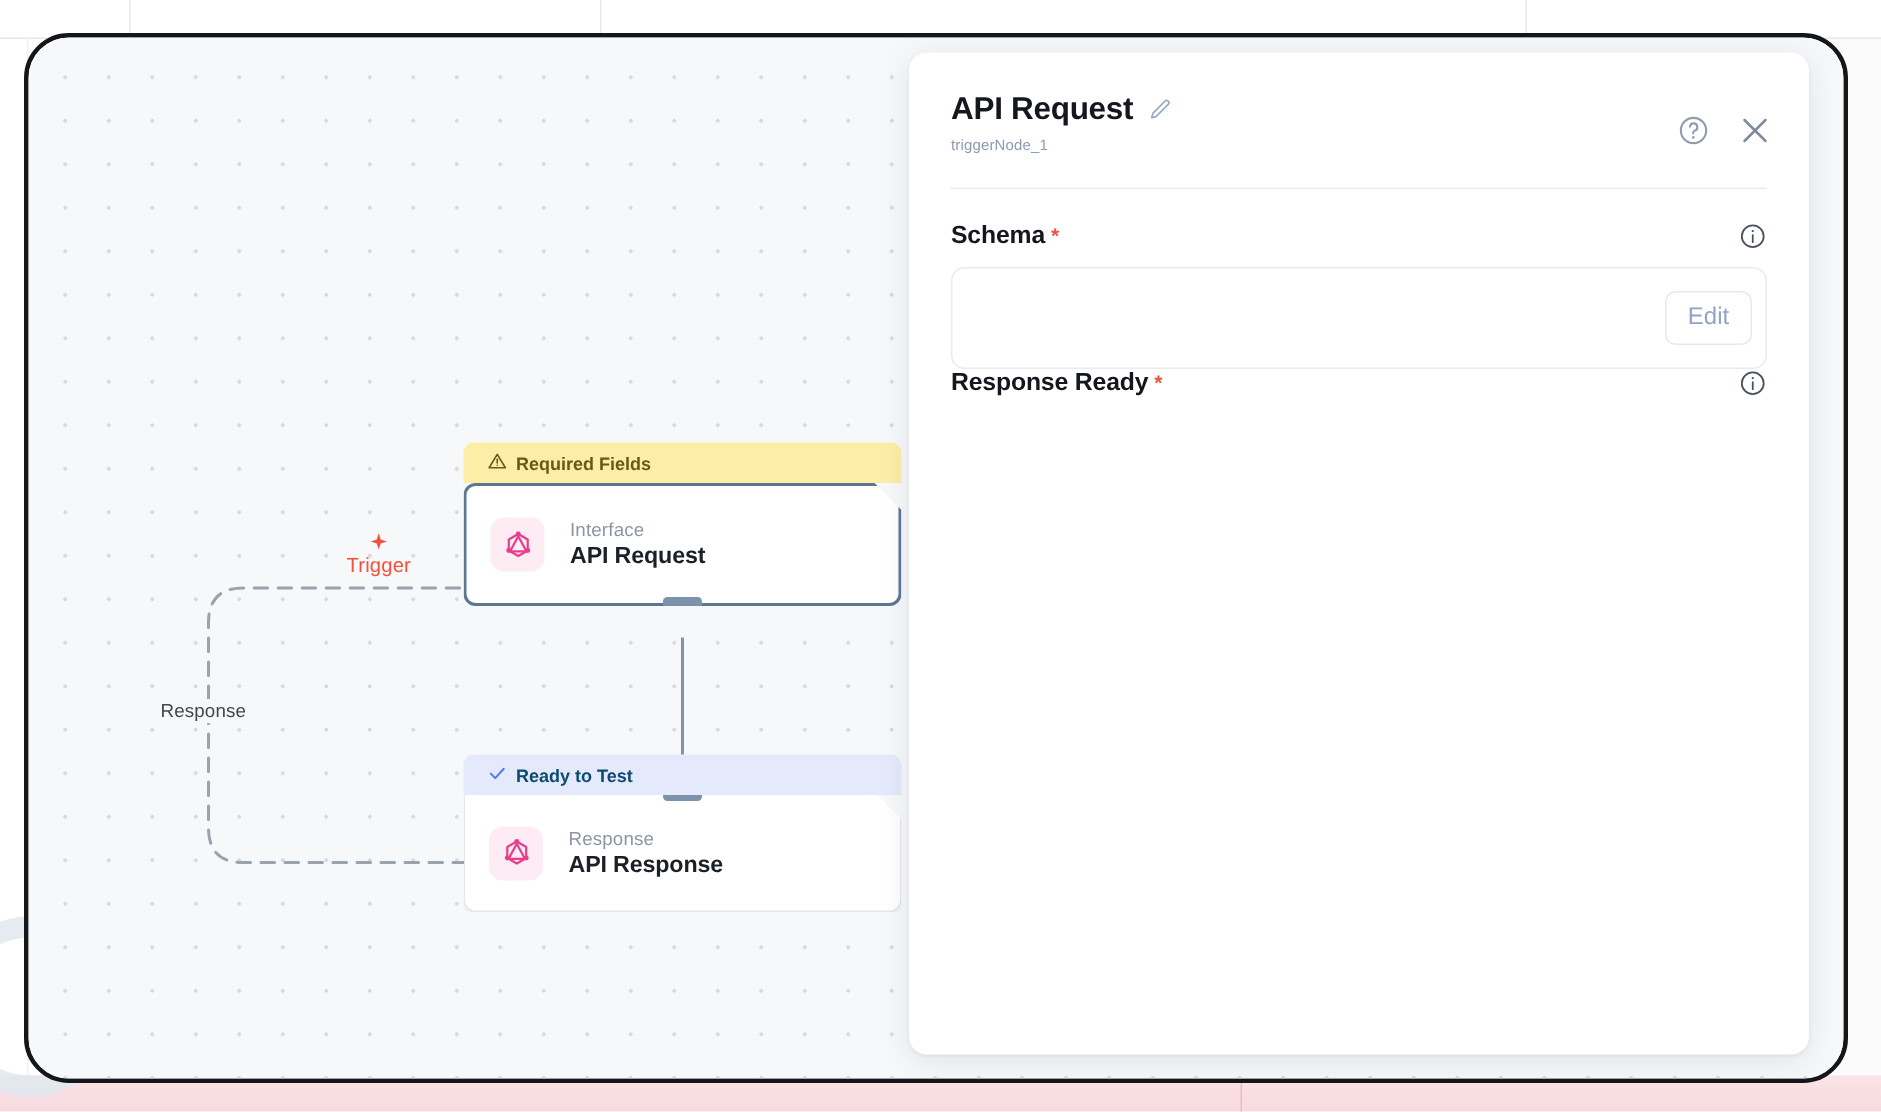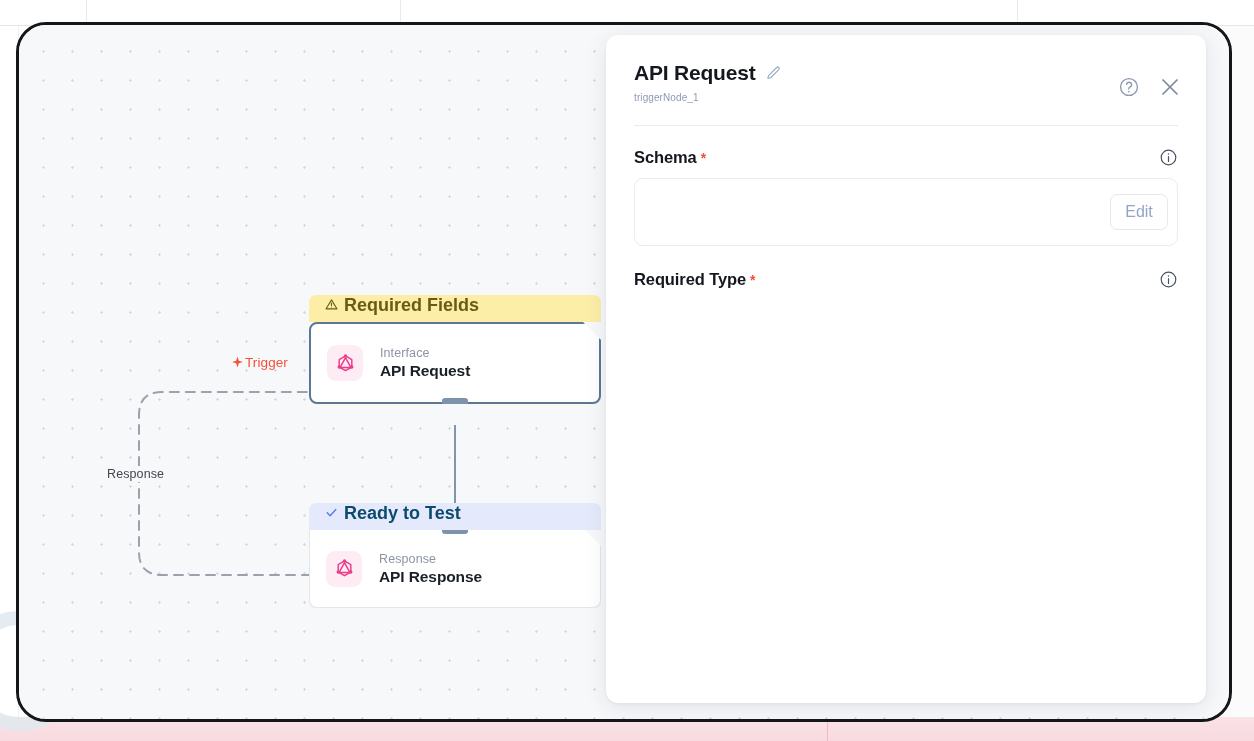--- a/index.html
+++ b/index.html
@@ -114,20 +114,21 @@
   .trigger-label {
     position: absolute;
     left: 212px;
     top: 330px;
     display: flex;
     align-items: center;
     gap: 1px;
     font-size: 13.5px;
     color: #f4503c;
     letter-spacing: .1px;
+    flex-direction: column;
   }
   .trigger-label .spark {
     display: inline-block;
     width: 13px;
     height: 13px;
   }
 
   .response-label {
     position: absolute;
     left: 84px;
@@ -141,24 +142,24 @@
 
   
   .node {
     position: absolute;
     width: 292px;
   }
   .node-banner {
     height: 27px;
     border-radius: 7px 7px 0 0;
     display: flex;
-    align-items: flex-start;
+    align-items: center;
     gap: 6px;
     padding: 0 0 0 16px;
-    font-size: 18px;
+    font-size: 12px;
     font-weight: 600;
     box-sizing: border-box;
   }
   .banner-warning {
     background: #fceea6;
     color: #6b5a14;
   }
   .banner-ready {
     background: #e4eafb;
     color: #0c4a6e;
@@ -286,21 +287,20 @@
   .panel-divider {
     margin: 22px 28px 0 28px;
     height: 1px;
     background: #f3e9e6;
   }
   .panel-body {
     padding: 22px 28px 0 28px;
   }
 
   .field {
-    margin-bottom: 24px;
   }
   .field-label-row {
     display: flex;
     align-items: center;
     justify-content: space-between;
     margin-bottom: 11px;
   }
   .field-label {
     font-size: 16.5px;
     font-weight: 700;
@@ -502,21 +502,21 @@
         </div>
         <div class="input-shell">
           <input class="input-value" style="border: none; outline: none; background: transparent; font-family: &quot;Liberation Sans&quot;, sans-serif;" value="">
           <button class="edit-btn">Edit</button>
         </div>
       </div>
 
       <div class="field">
         <div class="field-label-row">
           <span class="field-label">
-            <span>Required Type</span>
+            <span>Response Ready</span>
             <span class="req-star">*</span>
           </span>
           <span class="icon-btn">
             <svg viewBox="0 0 24 24" width="19" height="19" fill="none" stroke="#4a5260" stroke-width="1.5">
               <circle cx="12" cy="12" r="9.2"></circle>
               <line x1="12" y1="11" x2="12" y2="17" stroke-linecap="round"></line>
               <circle cx="12" cy="7.6" r=".95" fill="#4a5260" stroke="none"></circle>
             </svg>
           </span>
         </div>

